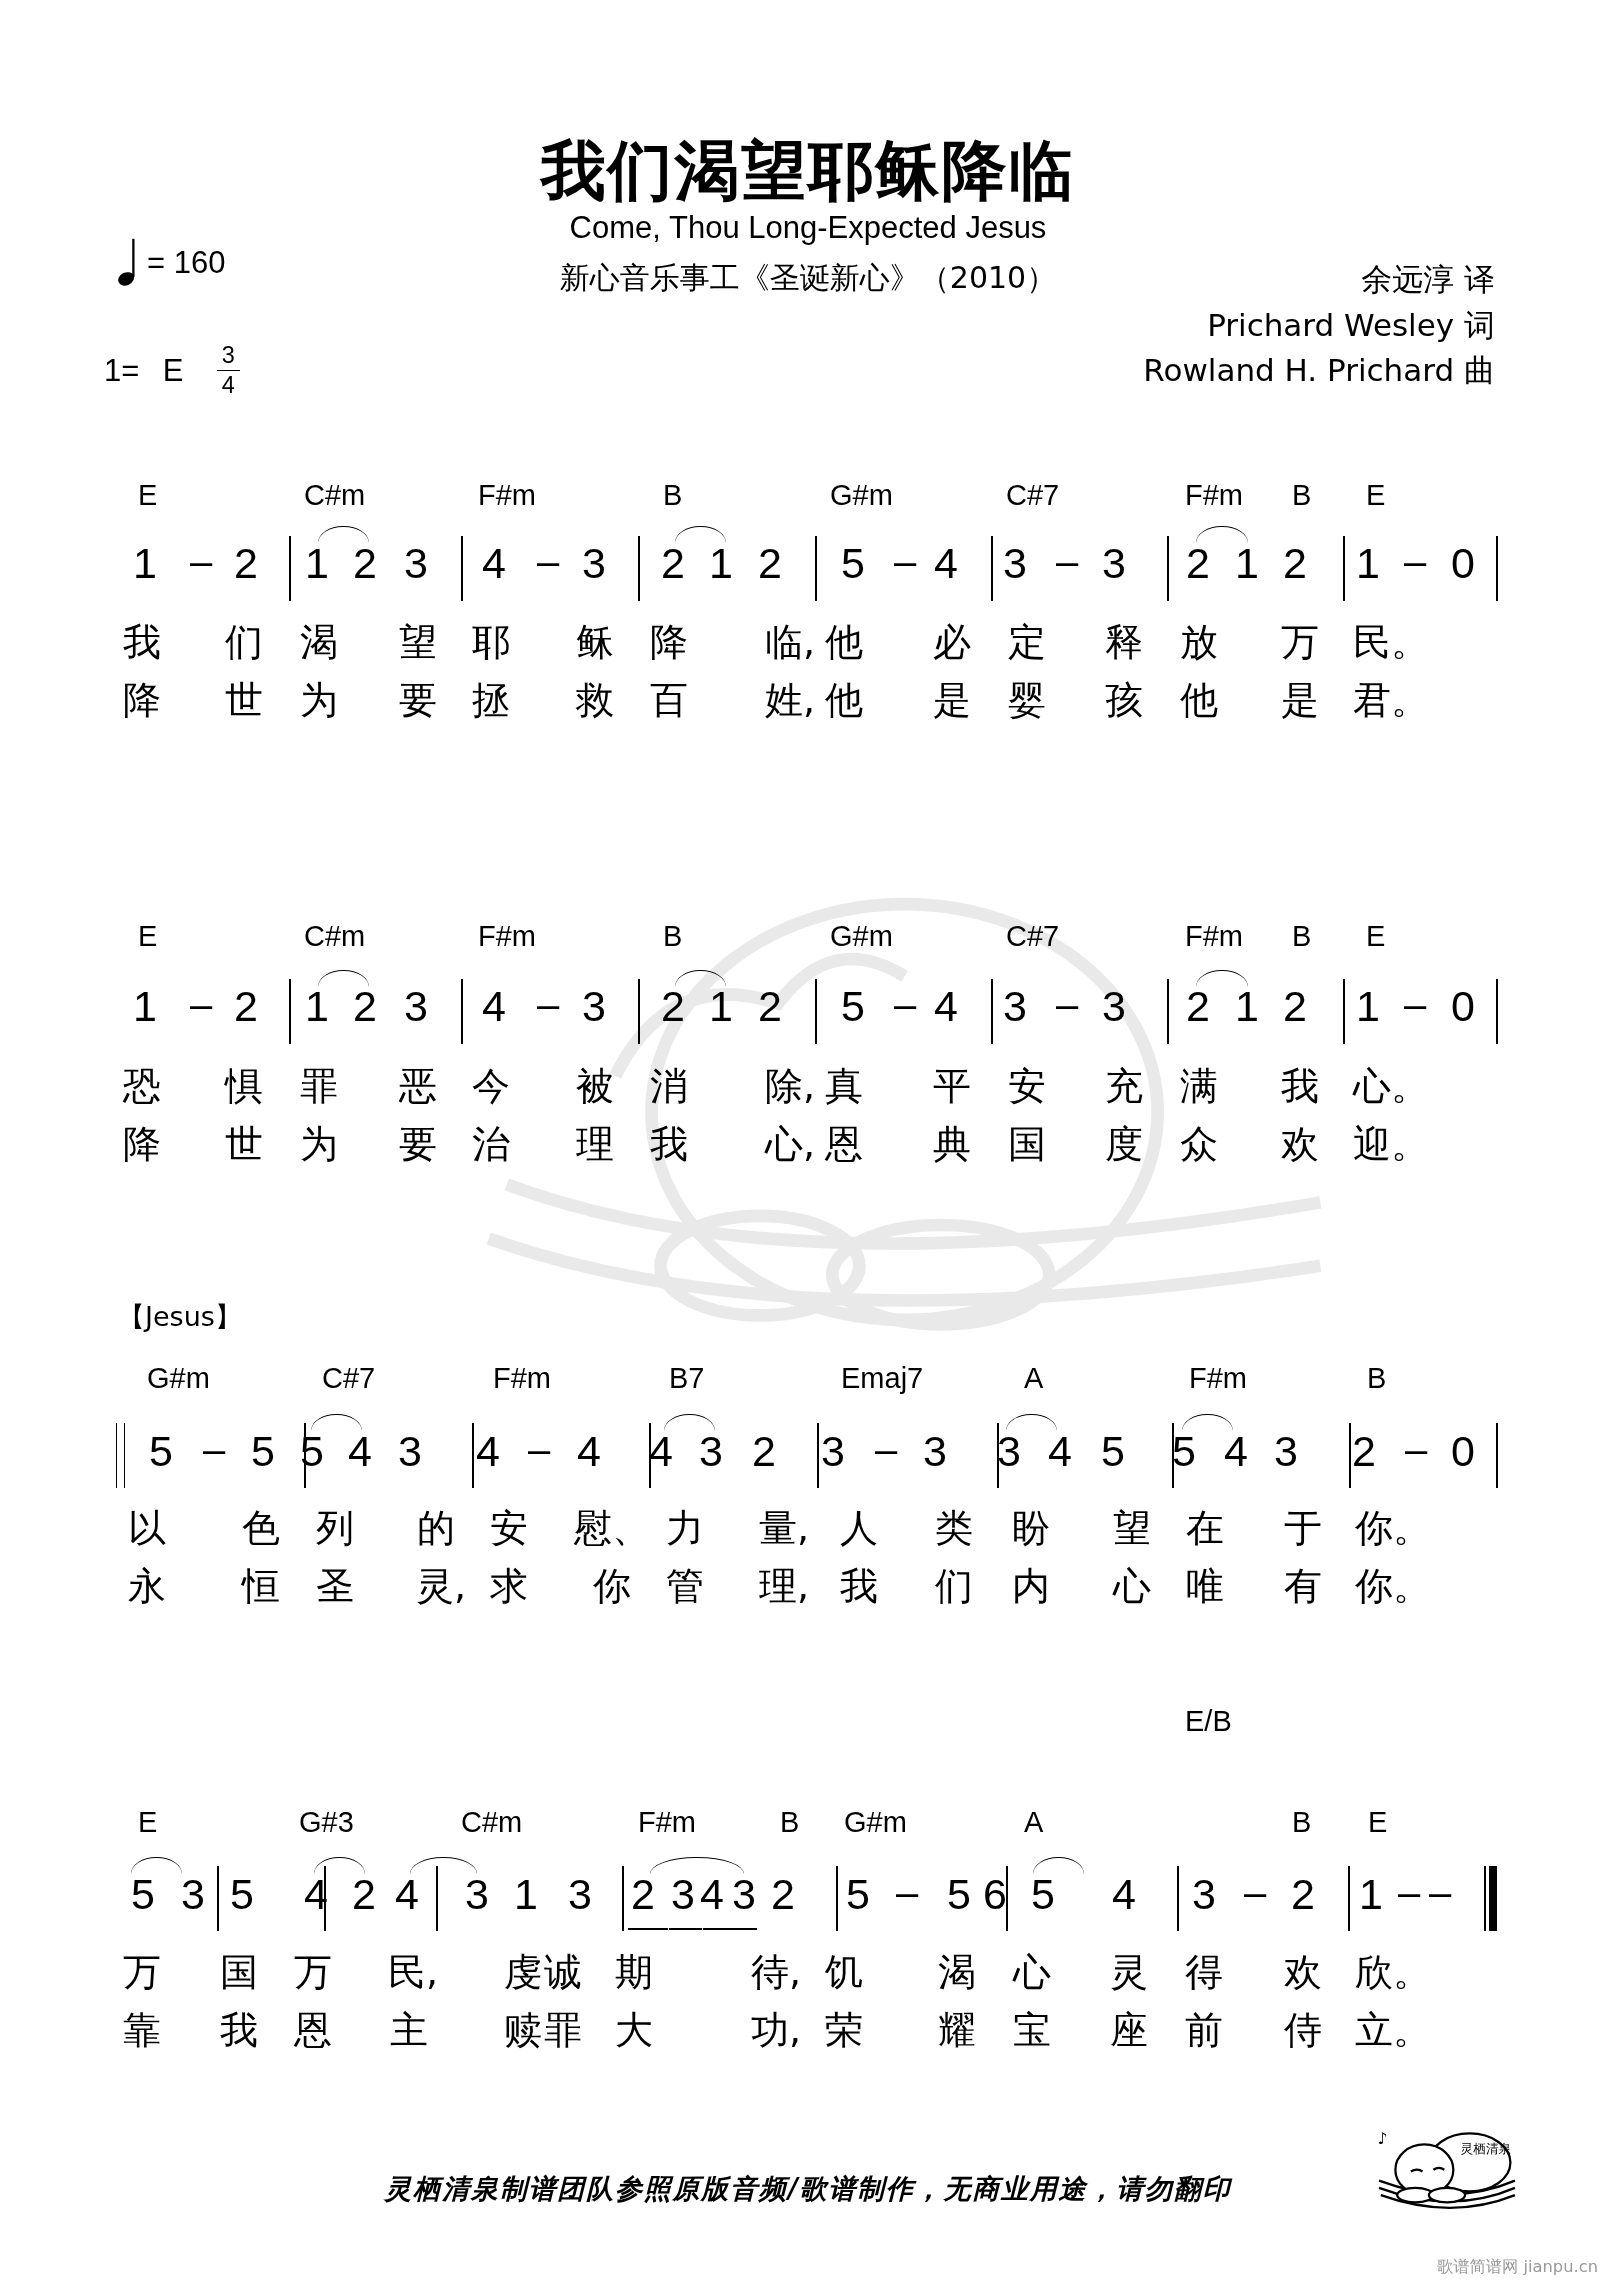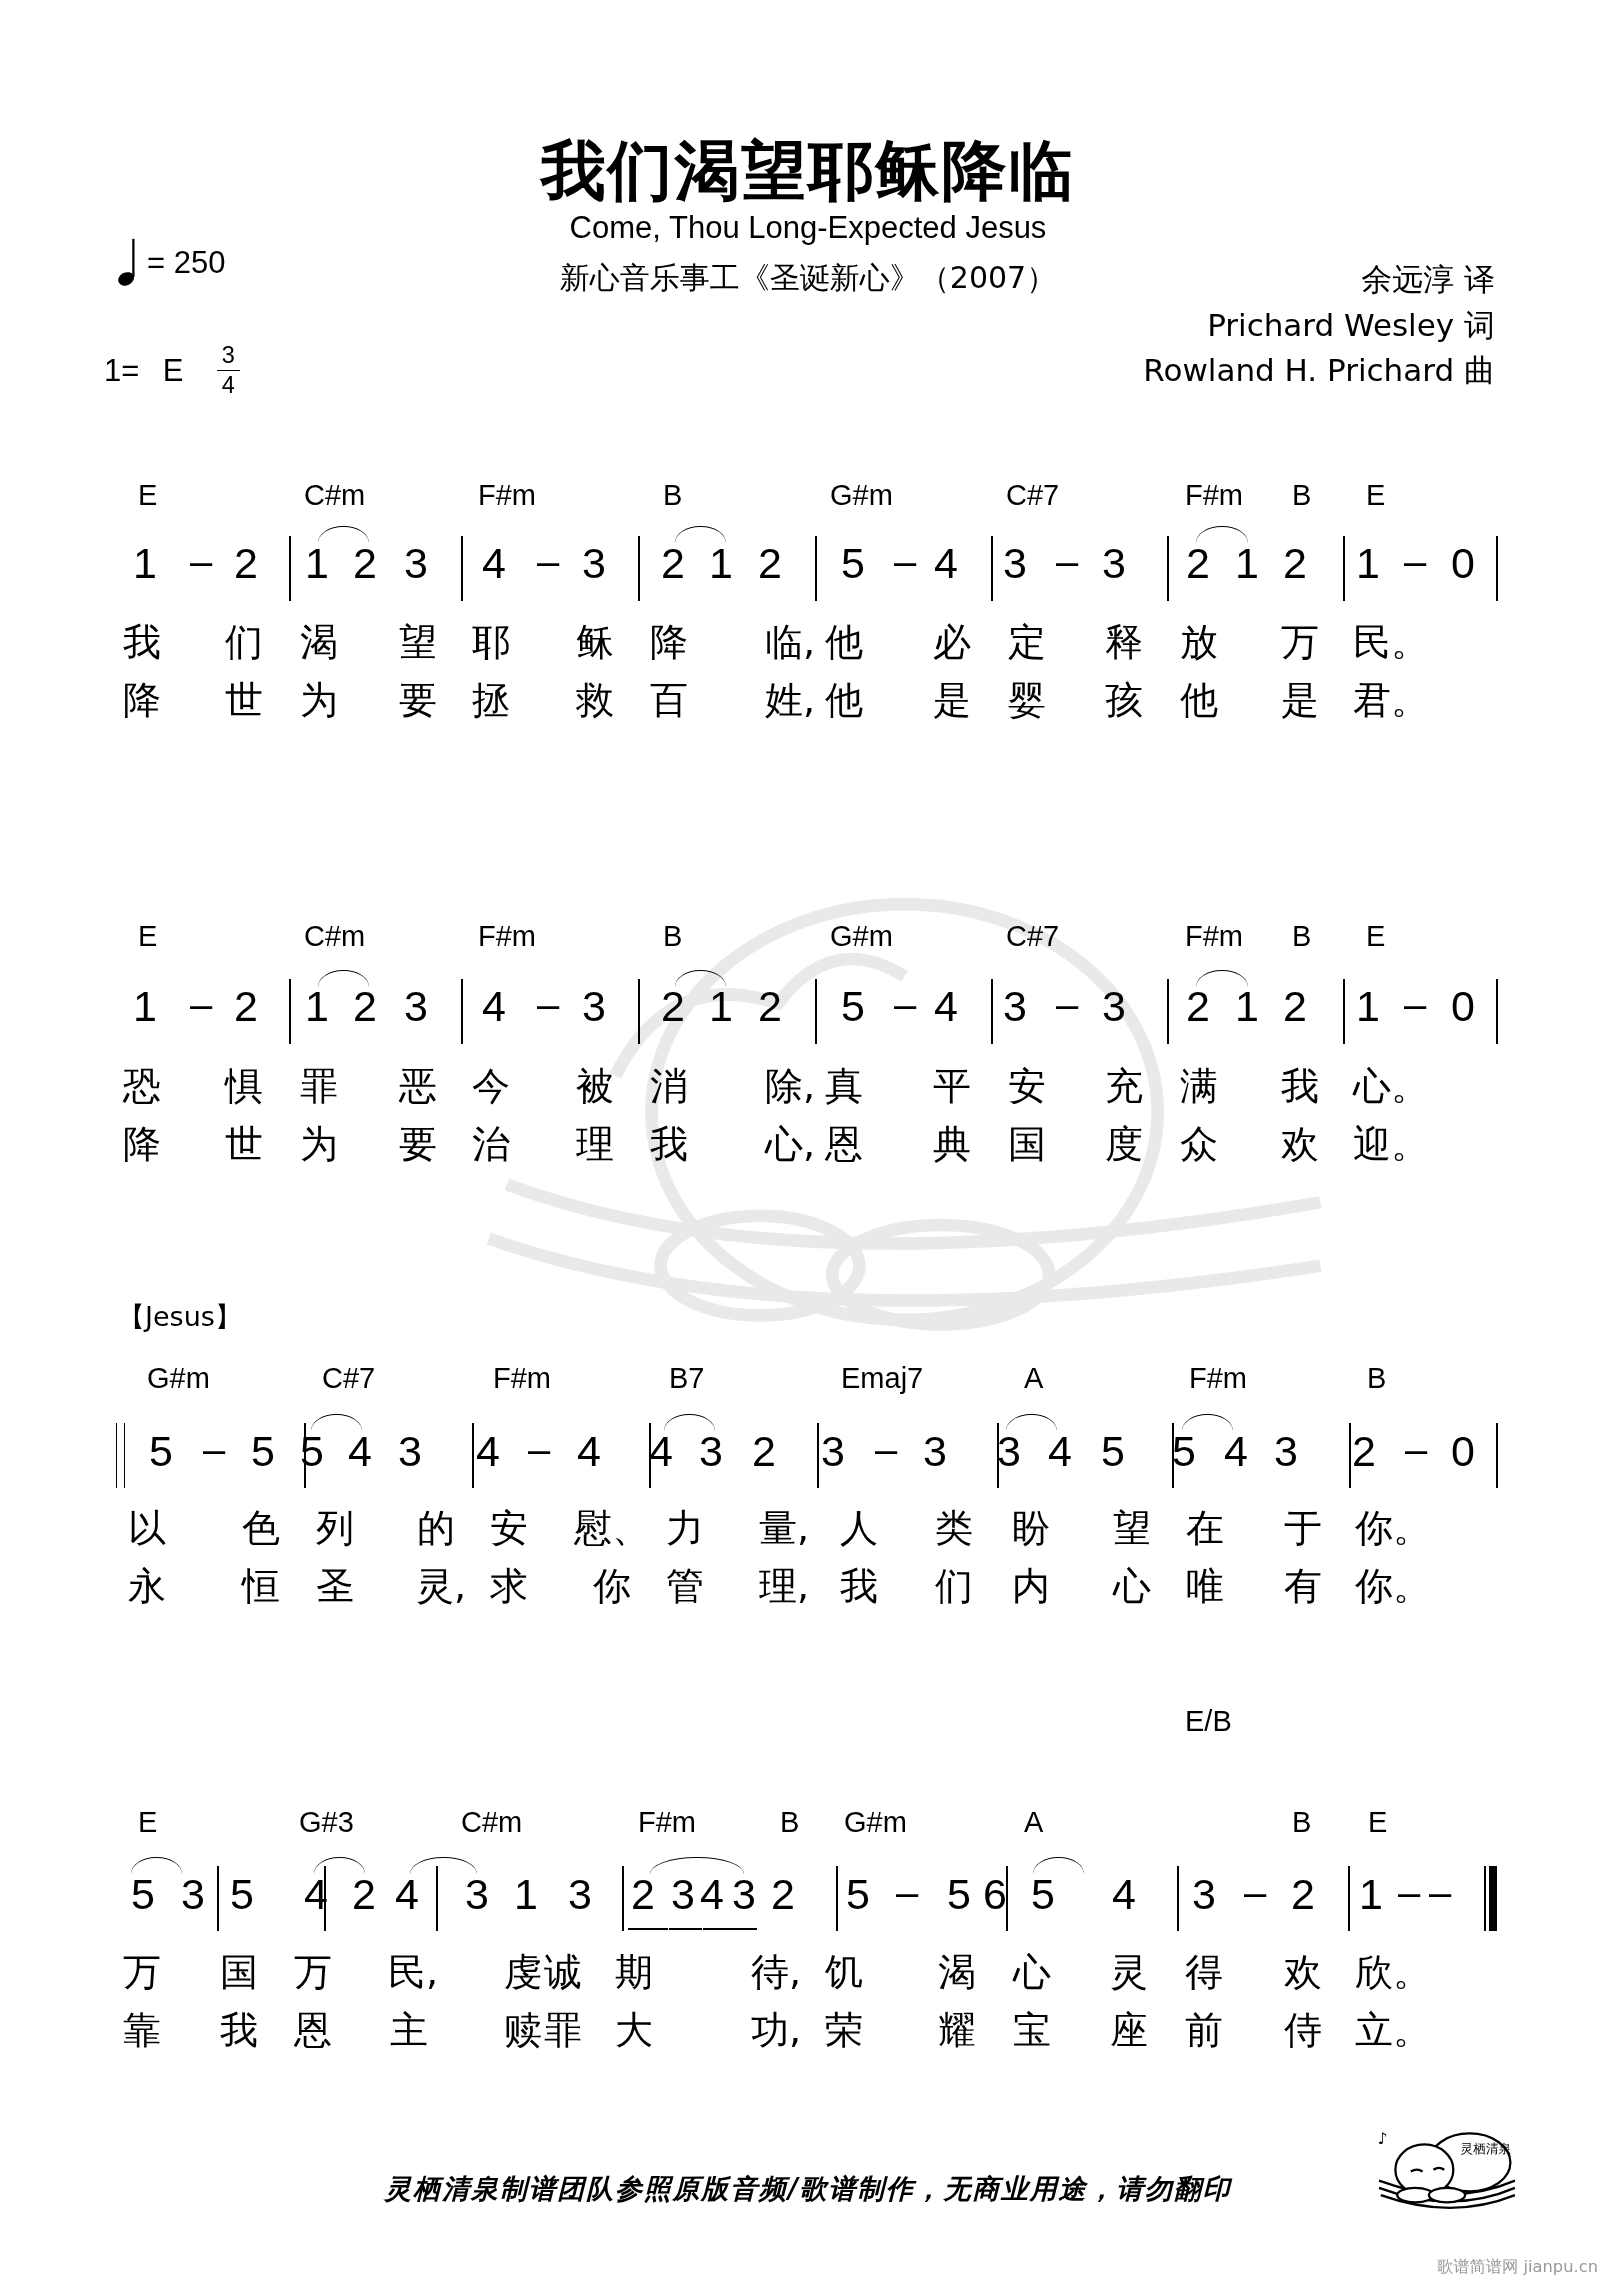--- a/index.html
+++ b/index.html
@@ -39,28 +39,28 @@
     <path d="M200 220 Q260 100 380 140 Q440 60 520 110"></path>
     <path d="M80 340 Q400 460 980 360"></path>
     <path d="M60 400 Q400 520 980 430"></path>
     <ellipse cx="360" cy="430" rx="110" ry="55"></ellipse>
     <ellipse cx="560" cy="440" rx="120" ry="55"></ellipse>
   </g>
 </svg>
 
 <div class="abs title">我们渴望耶稣降临</div>
 <div class="abs subtitle">Come, Thou Long-Expected Jesus</div>
-<div class="abs source">新心音乐事工《圣诞新心》（2007）</div>
+<div class="abs source">新心音乐事工《圣诞新心》（2010）</div>
 
 <div class="abs tempo">
   <svg width="22" height="51" viewBox="0 0 24 56">
     <line x1="19" y1="2" x2="19" y2="44" stroke="#000" stroke-width="2.5"></line>
     <ellipse cx="11" cy="46" rx="9" ry="7" fill="#000" transform="rotate(-25 11 46)"></ellipse>
   </svg>
-  <span>= 250</span>
+  <span>= 160</span>
 </div>
 
 <div class="abs key">
   <span>1=</span>
   <span style="margin-left:23.5px">E</span>
   <span class="frac">
     <span>3</span>
     <span class="bar"></span>
     <span>4</span>
   </span>

